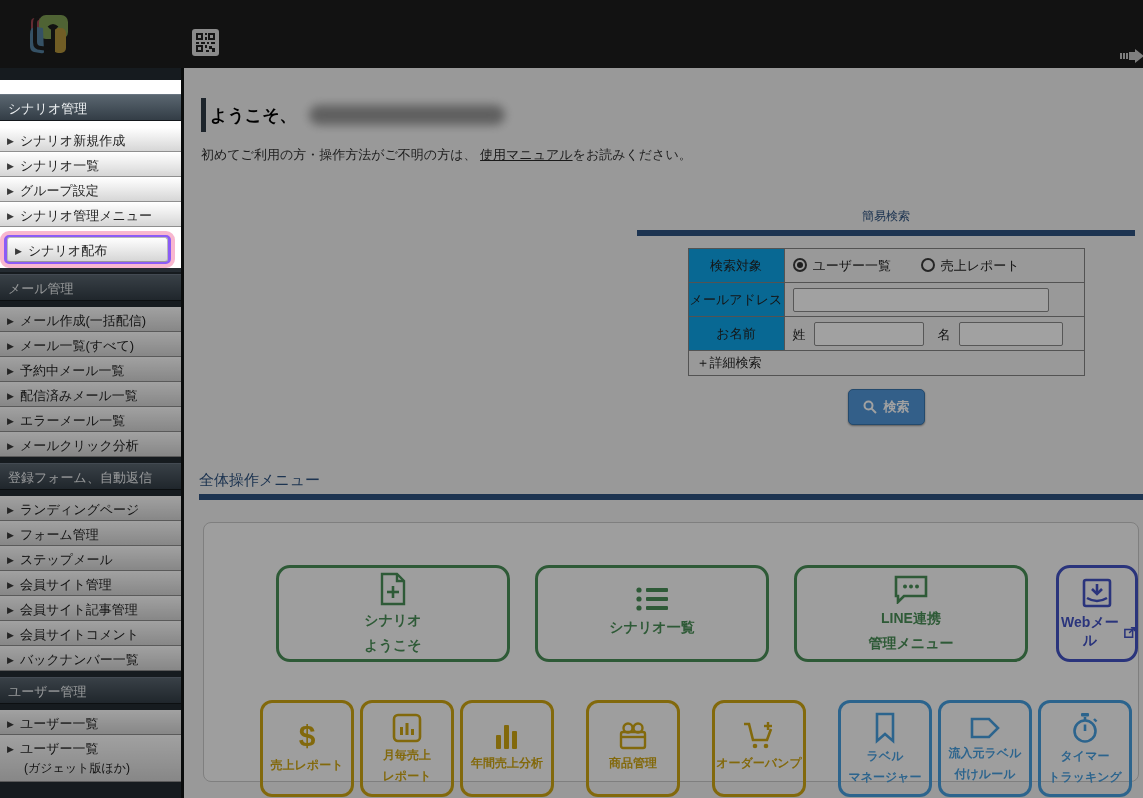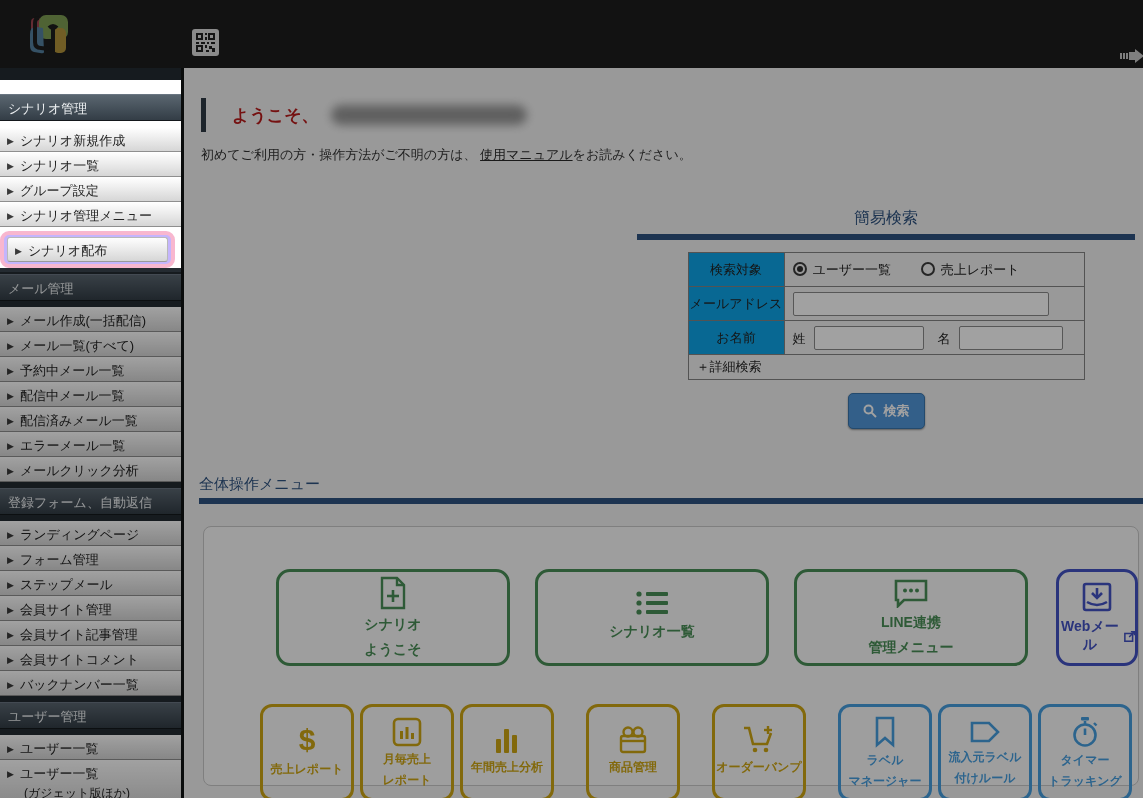--- a/index.html
+++ b/index.html
@@ -21,38 +21,38 @@
            background:linear-gradient(#5a6670,#333d46); border-top:1px solid #6a7682;
            border-bottom:1px solid #14181c; margin-top:6px; }
   .spotlight-bg .sec-h { margin-top:0; }
   .s-item { height:25px; line-height:25px; font-size:13px; color:#222; padding-left:7px;
             background:linear-gradient(#fefefe,#d6d6d6); border-bottom:1px solid #8f8f8f;
             border-top:1px solid #ffffff; cursor:pointer; white-space:nowrap; overflow:hidden; }
   .s-item .arr::before { content:"▶"; font-size:9px; color:#3a3a3a; margin-right:6px; vertical-align:1px; }
   .first-gap { margin-top:6px; }
   .two-line { height:auto; line-height:19px; padding-top:3px; padding-bottom:3px; }
   .two-line .sub { display:block; padding-left:17px; font-size:12px; }
-  .ring { margin:4px 6px 0 0; border:4px solid #f8b7cf; border-radius:9px; padding:2px 3px; background:#c4b5fd; }
+  .ring { margin:4px 6px 0 0; border:4px solid #f8b7cf; border-radius:9px; padding:2px 3px; background:#8b5cf6; }
   .ring .s-item { border:1px solid #b9b9b9; border-radius:3px; border-bottom:1px solid #9a9a9a; }
 
   
   .dim { position:absolute; left:0; top:80px; width:181px; height:192px; z-index:60;
          pointer-events:none; box-shadow:0 0 0 3000px rgba(0,0,0,0.37); }
 
   
   .main { position:absolute; left:187px; top:68px; right:0; bottom:0; overflow:hidden; }
-  .welcome { margin:30px 0 0 14px; border-left:5px solid #2e3944; padding-left:26px;
-             font-size:17px; font-weight:bold; color:#b91c1c; height:34px; display:flex; align-items:center; }
+  .welcome { margin:30px 0 0 14px; border-left:5px solid #2e3944; padding-left:4px;
+             font-size:17px; font-weight:bold; color:#000000; height:34px; display:flex; align-items:center; }
   .blur-blob { display:inline-block; width:196px; height:20px; background:#4e4e4e; opacity:.55;
                filter:blur(5px); border-radius:10px; margin-left:12px; }
   .notice { margin:14px 16px 0 14px; font-size:13px; color:#333; }
   .notice a { color:#2b2b2b; text-decoration:underline; cursor:pointer; }
 
   .qsearch { width:498px; margin:44px 8px 0 auto; }
-  .q-title { text-align:center; font-size:16px; color:#2f5380; margin-bottom:5px; }
+  .q-title { text-align:center; font-size:12px; color:#2f5380; margin-bottom:5px; }
   .dbl { height:3px; border-top:3px solid #2f5380; border-bottom:3px solid #2f5380; }
   .qsearch table { border-collapse:collapse; margin:12px auto 0 auto; }
   .qsearch th, .qsearch td { border:1px solid #848484; font-size:13px; font-weight:normal; color:#222; }
   .qsearch th { background:#0ea5e9; width:96px; text-align:center; height:34px; }
   .qsearch td { padding:0 8px; height:34px; width:300px; }
   .radio { display:inline-block; width:14px; height:14px; border:2px solid #3c3c3c; border-radius:50%;
            vertical-align:-2px; margin-right:6px; position:relative; cursor:pointer; }
   .radio.checked::after { content:""; position:absolute; left:2px; top:2px; width:6px; height:6px;
                           border-radius:50%; background:#2e2e2e; }
   .rlabel { margin-right:26px; cursor:pointer; }
@@ -145,21 +145,20 @@
     <div class="s-item"><span class="arr"></span><span>シナリオ管理メニュー</span></div>
     <div class="ring">
       <div class="s-item"><span class="arr"></span><span>シナリオ配布</span></div>
     </div>
   </div>
 
   <div class="sec-h">メール管理</div>
   <div class="s-item first-gap"><span class="arr"></span><span>メール作成(一括配信)</span></div>
   <div class="s-item"><span class="arr"></span><span>メール一覧(すべて)</span></div>
   <div class="s-item"><span class="arr"></span><span>予約中メール一覧</span></div>
-  <div class="s-item"><span class="arr"></span><span>配信中メール一覧</span></div>
   <div class="s-item"><span class="arr"></span><span>配信済みメール一覧</span></div>
   <div class="s-item"><span class="arr"></span><span>エラーメール一覧</span></div>
   <div class="s-item"><span class="arr"></span><span>メールクリック分析</span></div>
 
   <div class="sec-h">登録フォーム、自動返信</div>
   <div class="s-item first-gap"><span class="arr"></span><span>ランディングページ</span></div>
   <div class="s-item"><span class="arr"></span><span>フォーム管理</span></div>
   <div class="s-item"><span class="arr"></span><span>ステップメール</span></div>
   <div class="s-item"><span class="arr"></span><span>会員サイト管理</span></div>
   <div class="s-item"><span class="arr"></span><span>会員サイト記事管理</span></div>

